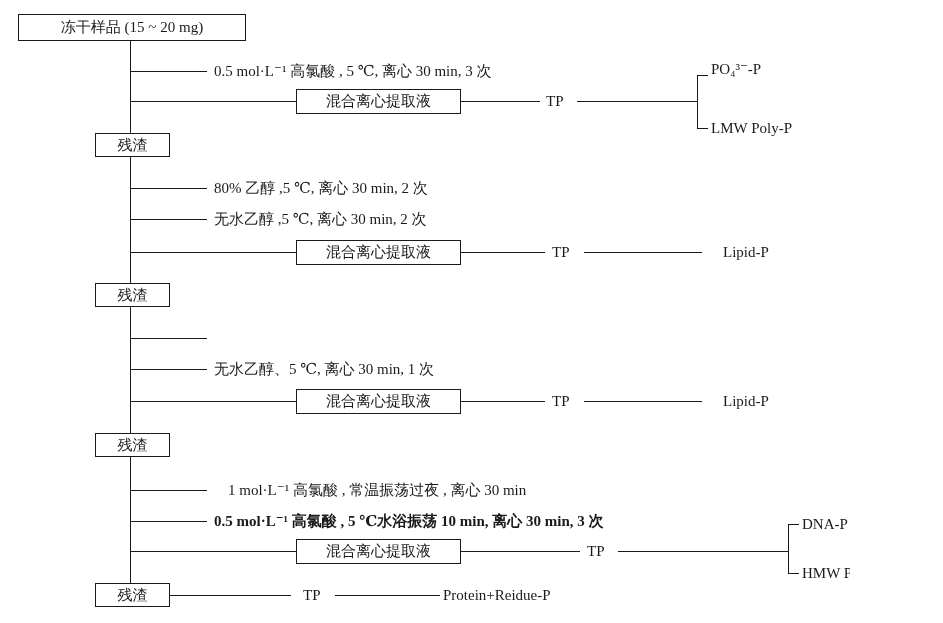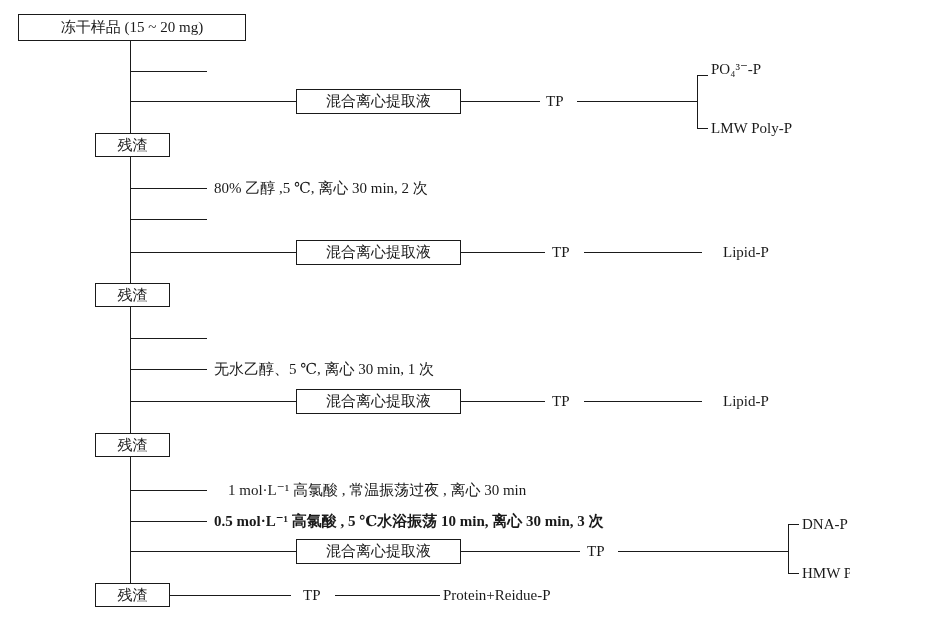--- a/index.html
+++ b/index.html
@@ -27,37 +27,39 @@
 </head>
 <body>
 
 <div class="canvas">
 
   <div class="box" style="left:18px;top:14px;width:226px;height:25px;line-height:25px;">冻干样品 (15 ~ 20 mg)</div>
 
   <div class="vline" style="left:130px;top:40px;height:544px;"></div>
 
   <div class="hline" style="left:131px;top:71px;width:76px;"></div>
+  <div class="txt" style="left:214px;top:62px;">0.5 mol·L⁻¹ 高氯酸 , 5 ℃, 离心 30 min, 3 次</div>
 
   <div class="hline" style="left:131px;top:101px;width:165px;"></div>
   <div class="box" style="left:296px;top:89px;width:163px;height:23px;line-height:23px;">混合离心提取液</div>
   <div class="hline" style="left:460px;top:101px;width:80px;"></div>
   <div class="txt" style="left:546px;top:92px;">TP</div>
   <div class="hline" style="left:577px;top:101px;width:120px;"></div>
   <div class="vline" style="left:697px;top:75px;height:54px;"></div>
   <div class="hline" style="left:697px;top:75px;width:11px;"></div>
   <div class="txt" style="left:711px;top:60px;">PO₄³⁻-P</div>
   <div class="hline" style="left:697px;top:128px;width:11px;"></div>
   <div class="txt" style="left:711px;top:119px;">LMW Poly-P</div>
 
   <div class="box" style="left:95px;top:133px;width:73px;height:22px;line-height:22px;">残渣</div>
 
   <div class="hline" style="left:131px;top:188px;width:76px;"></div>
   <div class="txt" style="left:214px;top:179px;">80% 乙醇 ,5 ℃, 离心 30 min, 2 次</div>
   <div class="hline" style="left:131px;top:219px;width:76px;"></div>
+  <div class="txt" style="left:214px;top:210px;">无水乙醇 ,5 ℃, 离心 30 min, 2 次</div>
 
   <div class="hline" style="left:131px;top:252px;width:165px;"></div>
   <div class="box" style="left:296px;top:240px;width:163px;height:23px;line-height:23px;">混合离心提取液</div>
   <div class="hline" style="left:460px;top:252px;width:85px;"></div>
   <div class="txt" style="left:552px;top:243px;">TP</div>
   <div class="hline" style="left:584px;top:252px;width:118px;"></div>
   <div class="txt" style="left:723px;top:243px;">Lipid-P</div>
 
   <div class="box" style="left:95px;top:283px;width:73px;height:22px;line-height:22px;">残渣</div>
 

